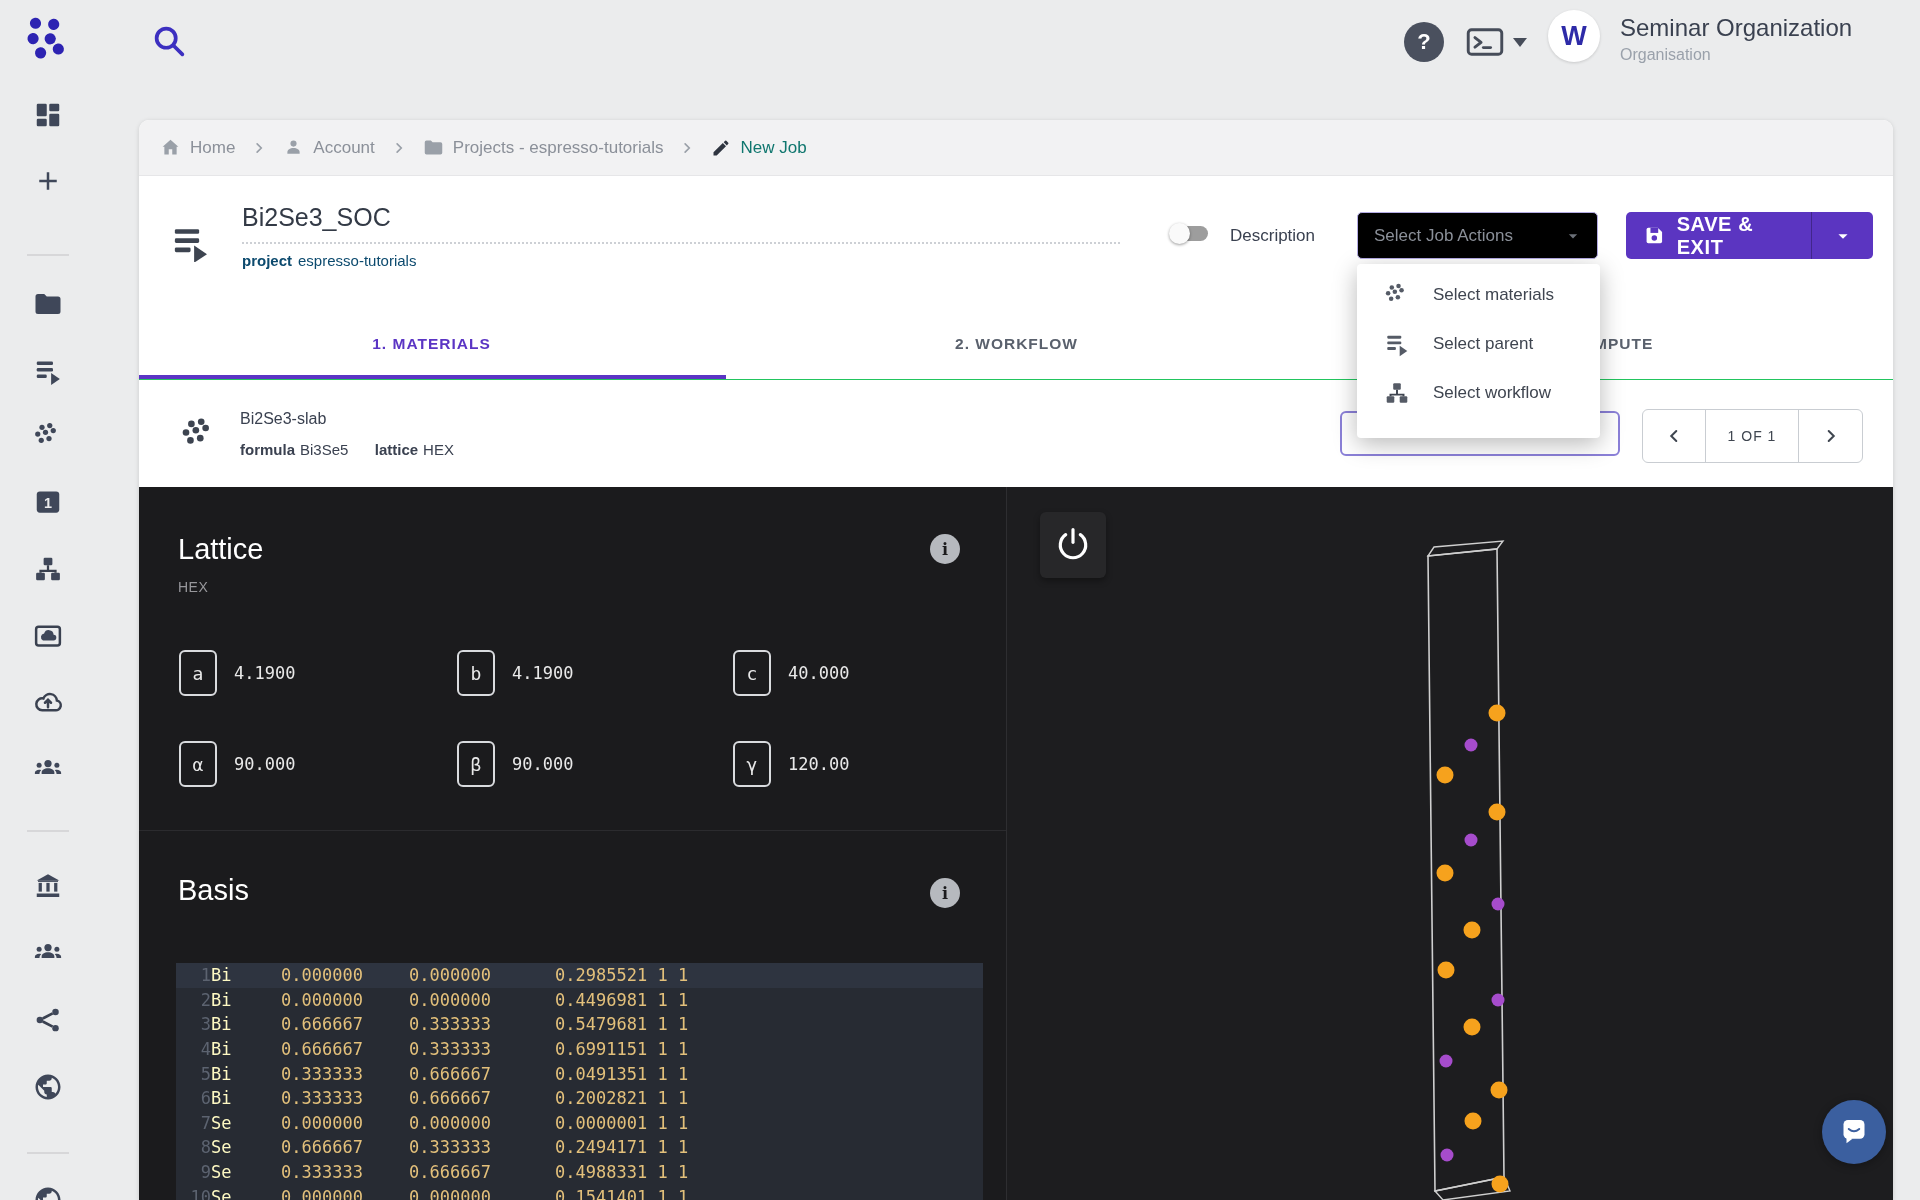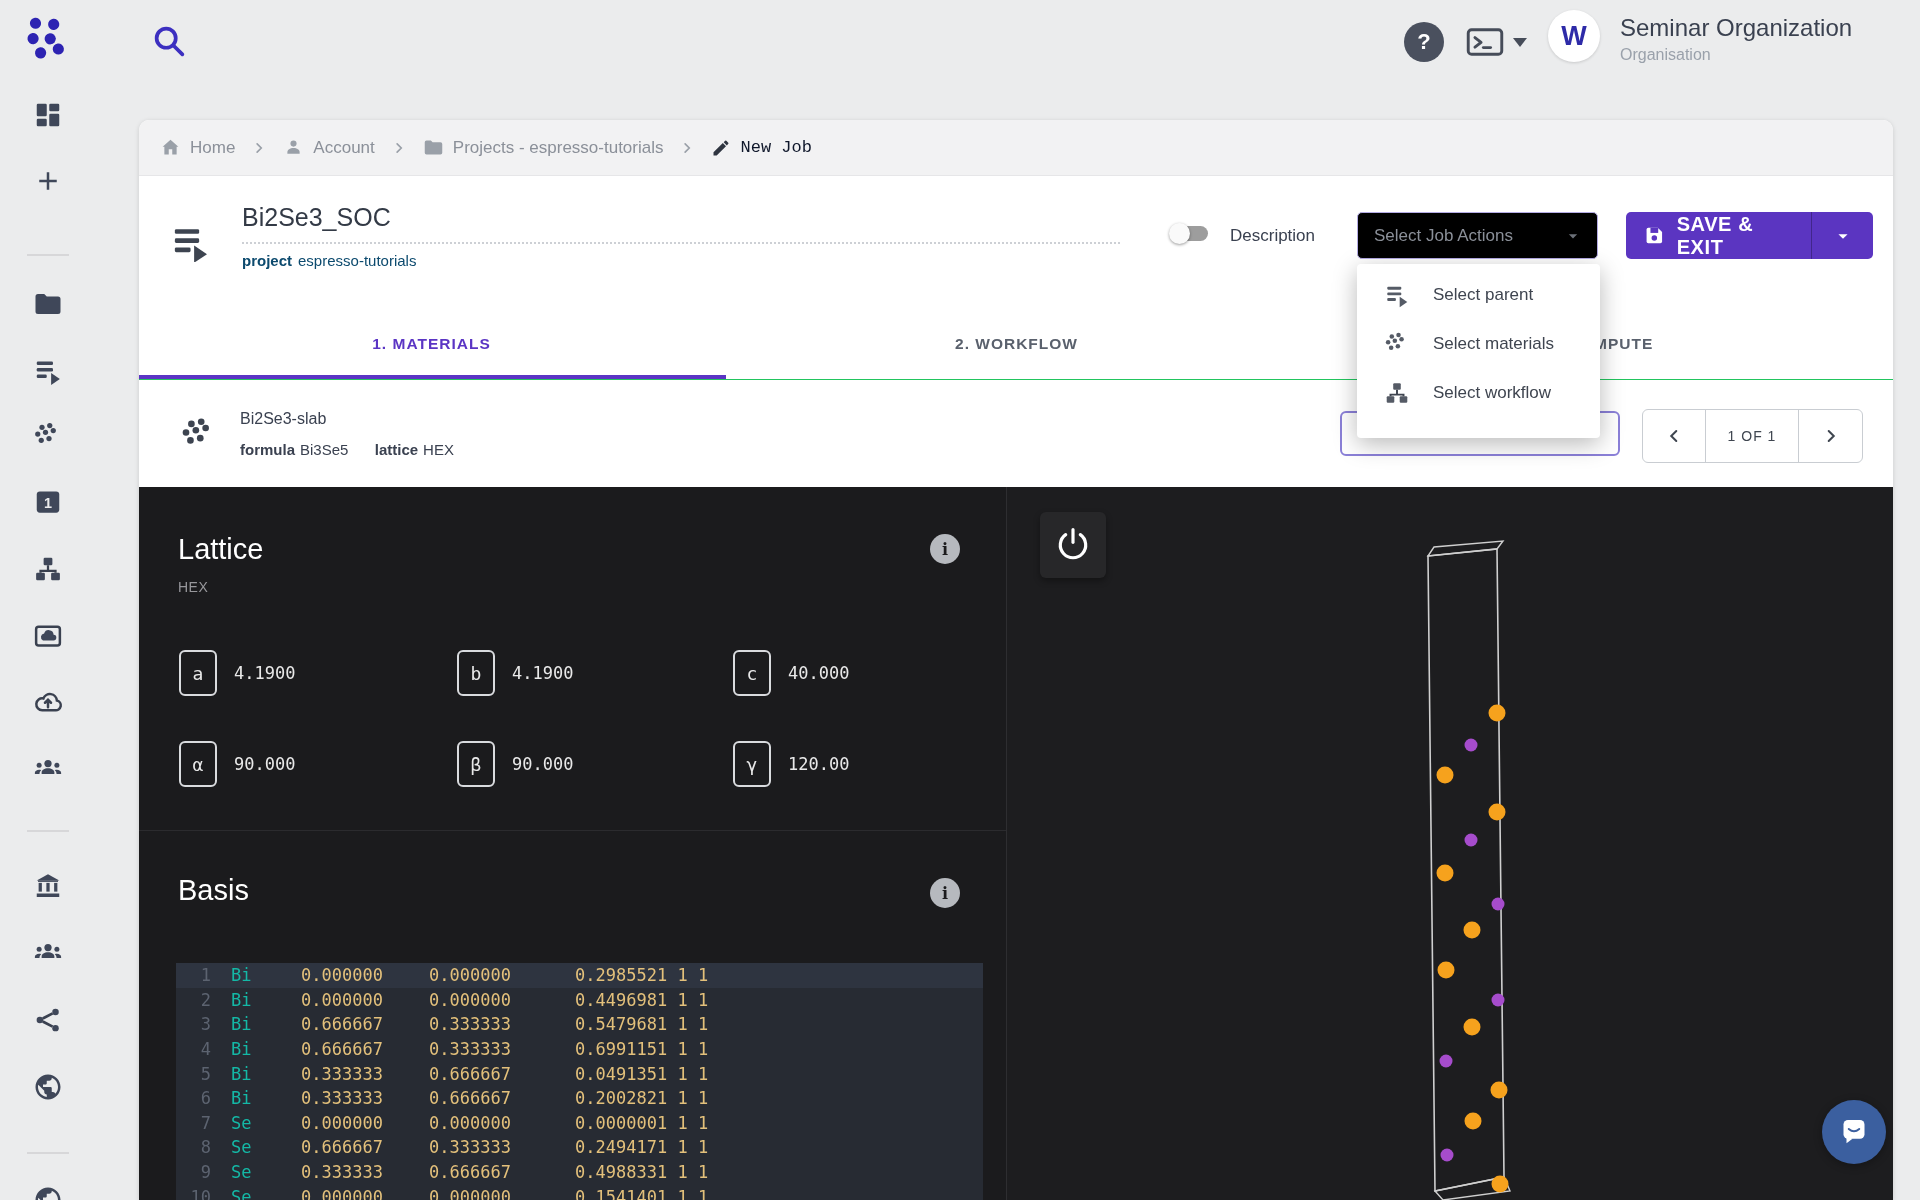--- a/index.html
+++ b/index.html
@@ -14,21 +14,21 @@
           display:flex;align-items:center;justify-content:center;font-weight:bold;font-size:27px;color:#2e2ba8;}
   
   .sic{position:absolute;left:33px;width:30px;height:30px;}
   .sdiv{position:absolute;left:27px;width:42px;height:2px;background:#d7d7d9;}
   
   .card{left:139px;top:120px;width:1754px;height:1080px;background:#ffffff;border-radius:10px 10px 0 0;
         box-shadow:0 1px 5px rgba(0,0,0,.14);}
   .bcband{left:139px;top:120px;width:1754px;height:56px;background:#f2f2f3;border-radius:10px 10px 0 0;
           border-bottom:1px solid #e6e6e8;display:flex;align-items:center;padding-left:21px;box-sizing:border-box;}
   .bc-item{display:flex;align-items:center;gap:9px;font-size:17px;color:#8b9099;}
-  .bc-item.current{color:#0f172a;font-family:Liberation Mono, monospace;}
+  .bc-item.current{color:#0f766e;}
   .bc-sep{margin:0 15px;display:flex;}
   
   .job-title{font-size:25px;color:#333a46;}
   .dotted{border-bottom:2px dotted #cdd0d5;}
   .proj{font-size:15px;color:#0c4a6e;}
   .proj b{margin-right:6px;}
   .toggle-track{width:36px;height:15px;border-radius:8px;background:#9d9d9d;}
   .toggle-thumb{position:absolute;left:-3px;top:-3px;width:21px;height:21px;border-radius:50%;background:#fafafa;
                 box-shadow:0 1px 3px rgba(0,0,0,.4);}
   .desc-label{font-size:17px;color:#3a4150;}
@@ -65,21 +65,21 @@
   .lbox{width:38px;height:46px;border:2px solid #d9dbde;border-radius:6px;box-sizing:border-box;color:#e9e9e9;
         font-family:"DejaVu Sans Mono",monospace;font-size:18px;display:flex;align-items:center;justify-content:center;}
   .lval{font-family:"DejaVu Sans Mono",monospace;font-size:17px;color:#e9e9e9;line-height:46px;margin-left:17px;}
   .lfield{display:flex;}
   
   .editor{left:176px;top:963px;width:807px;height:237px;background:#272b33;overflow:hidden;
           font-family:"DejaVu Sans Mono",monospace;font-size:17px;}
   .erow{height:24.6px;display:flex;align-items:center;padding-left:10px;}
   .erow.hl{background:#2e3440;}
   .erow .num{width:25px;text-align:right;color:#5c6370;}
-  .erow .el{margin-left:20px;width:70px;color:#14b8a6;}
+  .erow .el{width:70px;color:#fef9c3;}
   .erow .vx,.erow .vy{width:128px;color:#e3c07b;}
   .erow .vz{width:100px;color:#e3c07b;text-align:right;}
   .erow .fl{color:#e3c07b;}
   
   .power-btn{left:33px;top:25px;width:66px;height:66px;background:#272729;border-radius:6px;
              display:flex;align-items:center;justify-content:center;box-shadow:0 3px 6px rgba(0,0,0,.35);}
   .chat{left:1822px;top:1100px;width:64px;height:64px;border-radius:50%;background:#3b5f9f;z-index:60;
         display:flex;align-items:center;justify-content:center;box-shadow:0 2px 8px rgba(0,0,0,.3);}
 </style>
 </head>
@@ -536,29 +536,29 @@
         <circle cx="492" cy="603" r="8.5" fill="#f6a21d"></circle>
         <circle cx="466" cy="634" r="8.5" fill="#f6a21d"></circle>
         <circle cx="440" cy="668" r="6.5" fill="#a64ccc"></circle>
         <circle cx="493" cy="697" r="8.5" fill="#f6a21d"></circle>
       </svg>
   </div>
 
   <div class="abs menu" style="left:1357px;top:264px;width:243px;height:174px;box-sizing:border-box;">
     <div class="menu-item">
       <svg width="26" height="26" viewBox="0 0 24 24" fill="#555b66">
-          <use href="#sym-jobs"></use>
-        </svg>
-      <span>Select parent</span>
+          <use href="#sym-dots"></use>
+        </svg>
+      <span>Select materials</span>
     </div>
     <div class="menu-item">
       <svg width="26" height="26" viewBox="0 0 24 24" fill="#555b66">
-          <use href="#sym-dots"></use>
-        </svg>
-      <span>Select materials</span>
+          <use href="#sym-jobs"></use>
+        </svg>
+      <span>Select parent</span>
     </div>
     <div class="menu-item">
       <svg width="26" height="26" viewBox="0 0 24 24" fill="#555b66">
           <use href="#sym-flow"></use>
         </svg>
       <span>Select workflow</span>
     </div>
   </div>
 
   <div class="abs chat">

